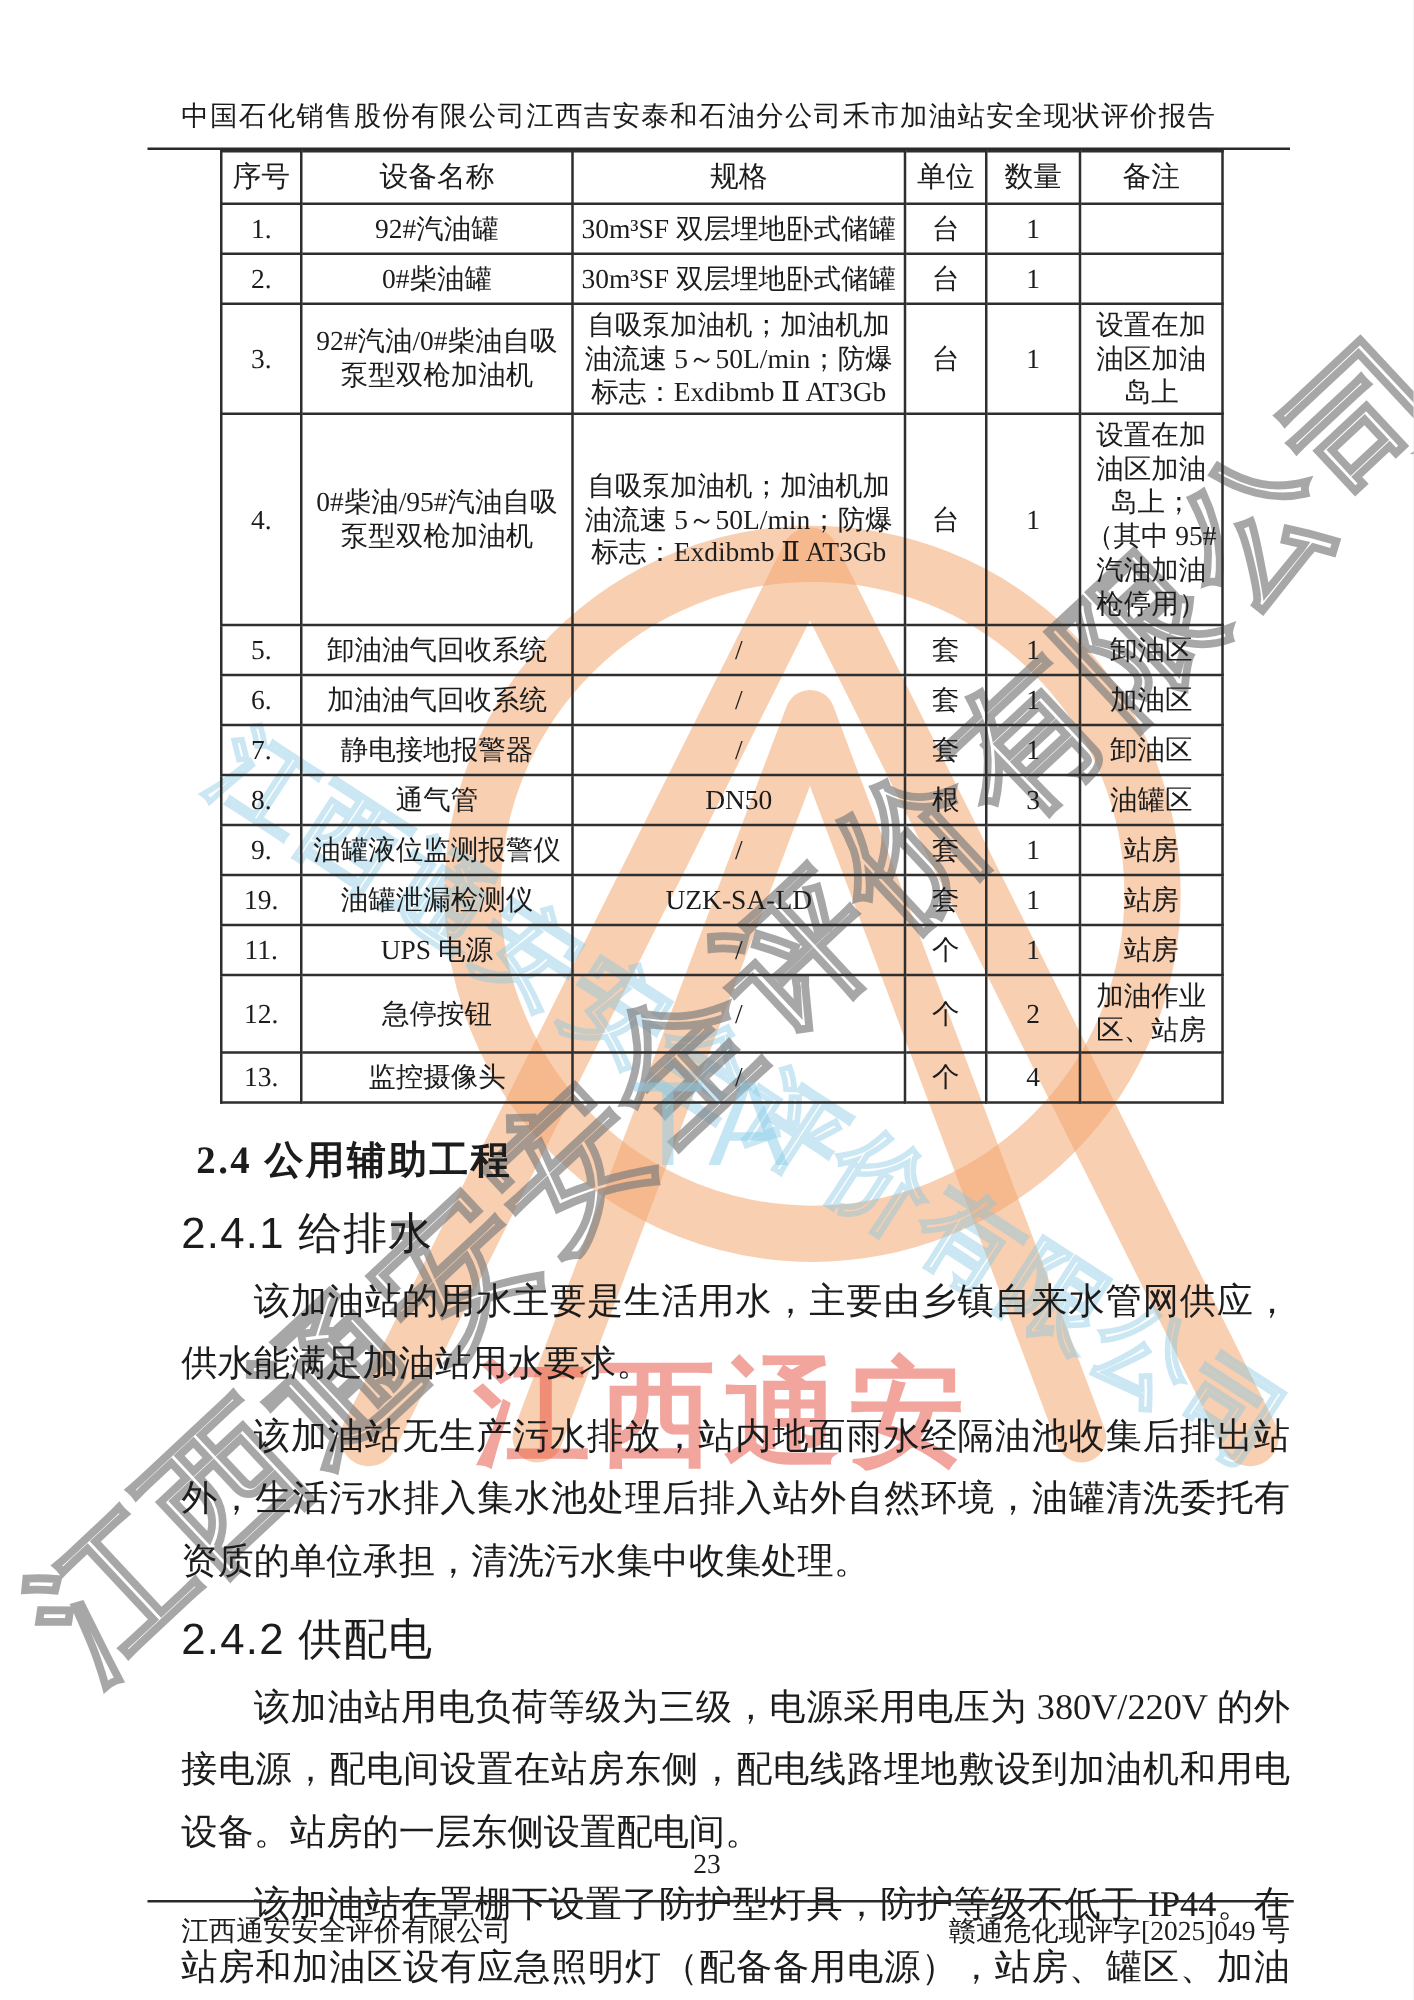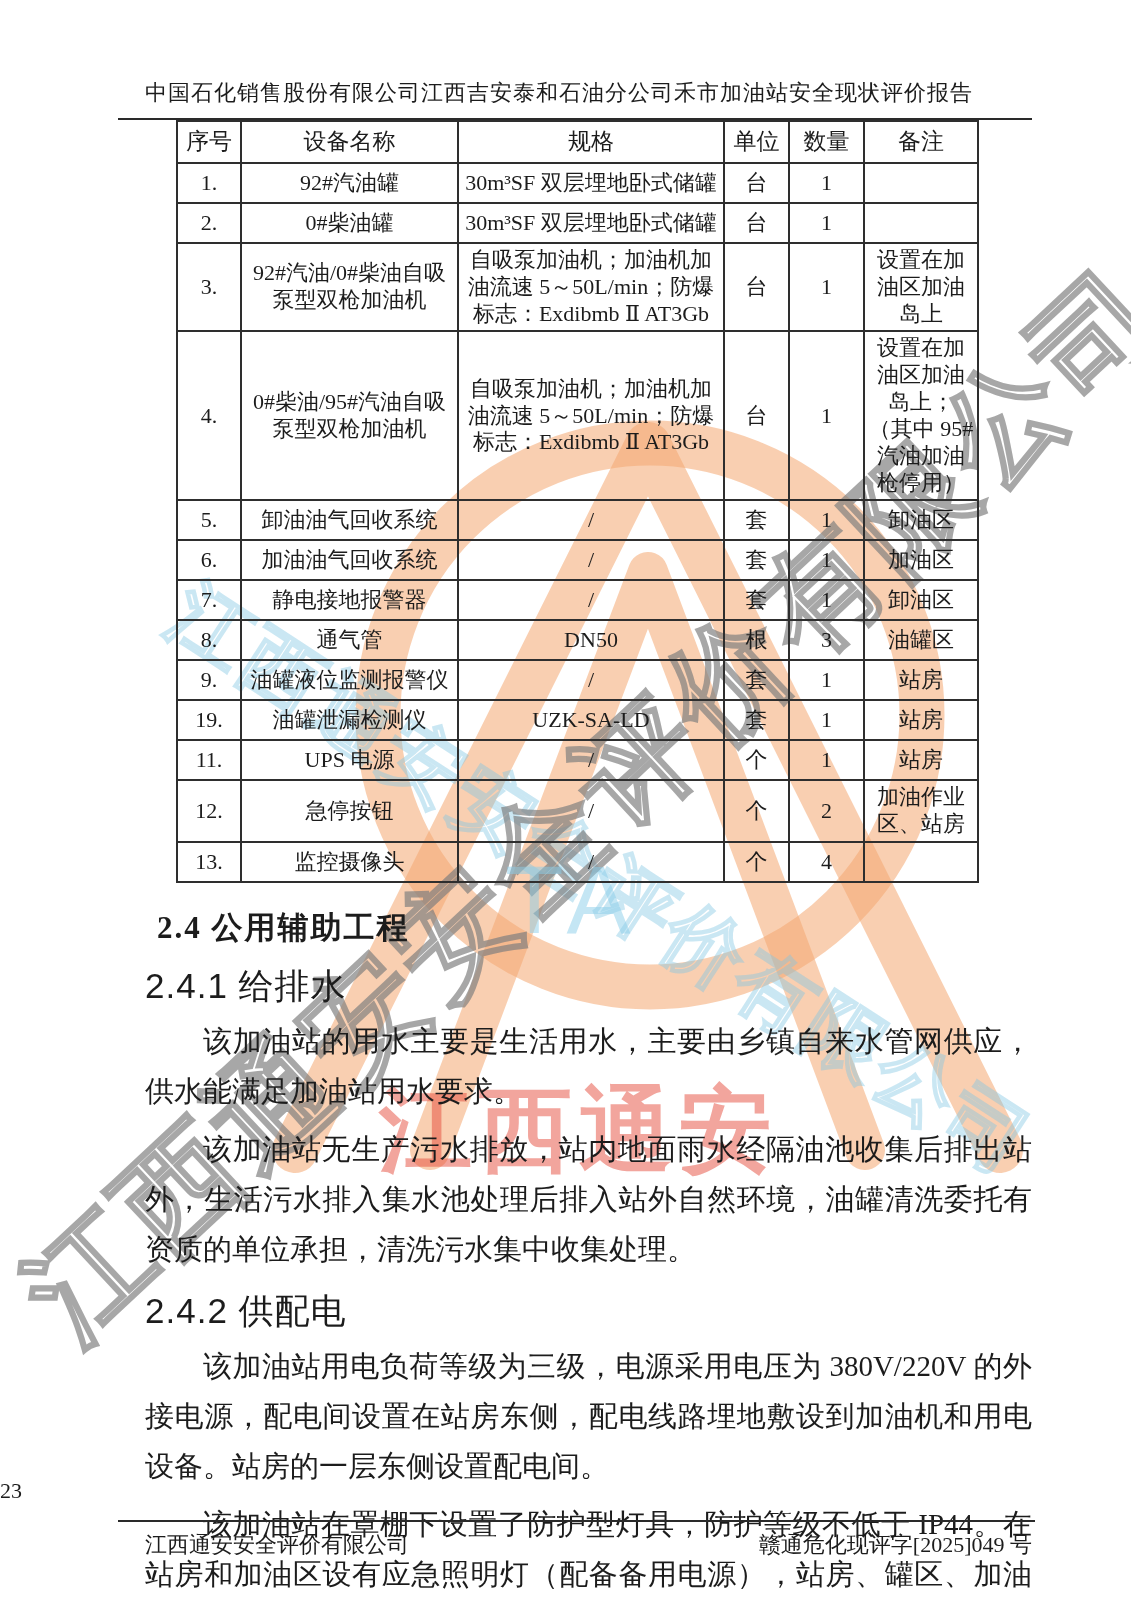--- a/index.html
+++ b/index.html
@@ -72,21 +72,21 @@
     margin:14px 0 6px 0;
     font-family:"Liberation Sans","DejaVu Sans",sans-serif;
   }
   .para{
     font-size:29px;line-height:50px;text-align:justify;
     text-indent:2em;margin:4px 0 8px 0;
   }
   
   .page-num{
     position:absolute;left:0;right:0;top:1478px;
-    font-size:22px;z-index:1;
+    text-align:center;font-size:22px;z-index:1;
   }
   .footer-rule{
     position:absolute;left:118px;right:96px;top:1520px;
     border:none;border-top:2px solid #2a2a2a;z-index:1;margin:0;
   }
   .footer-bar{
     position:absolute;left:145px;right:99px;top:1530px;
     display:flex;justify-content:space-between;
     font-size:22px;z-index:1;
   }

